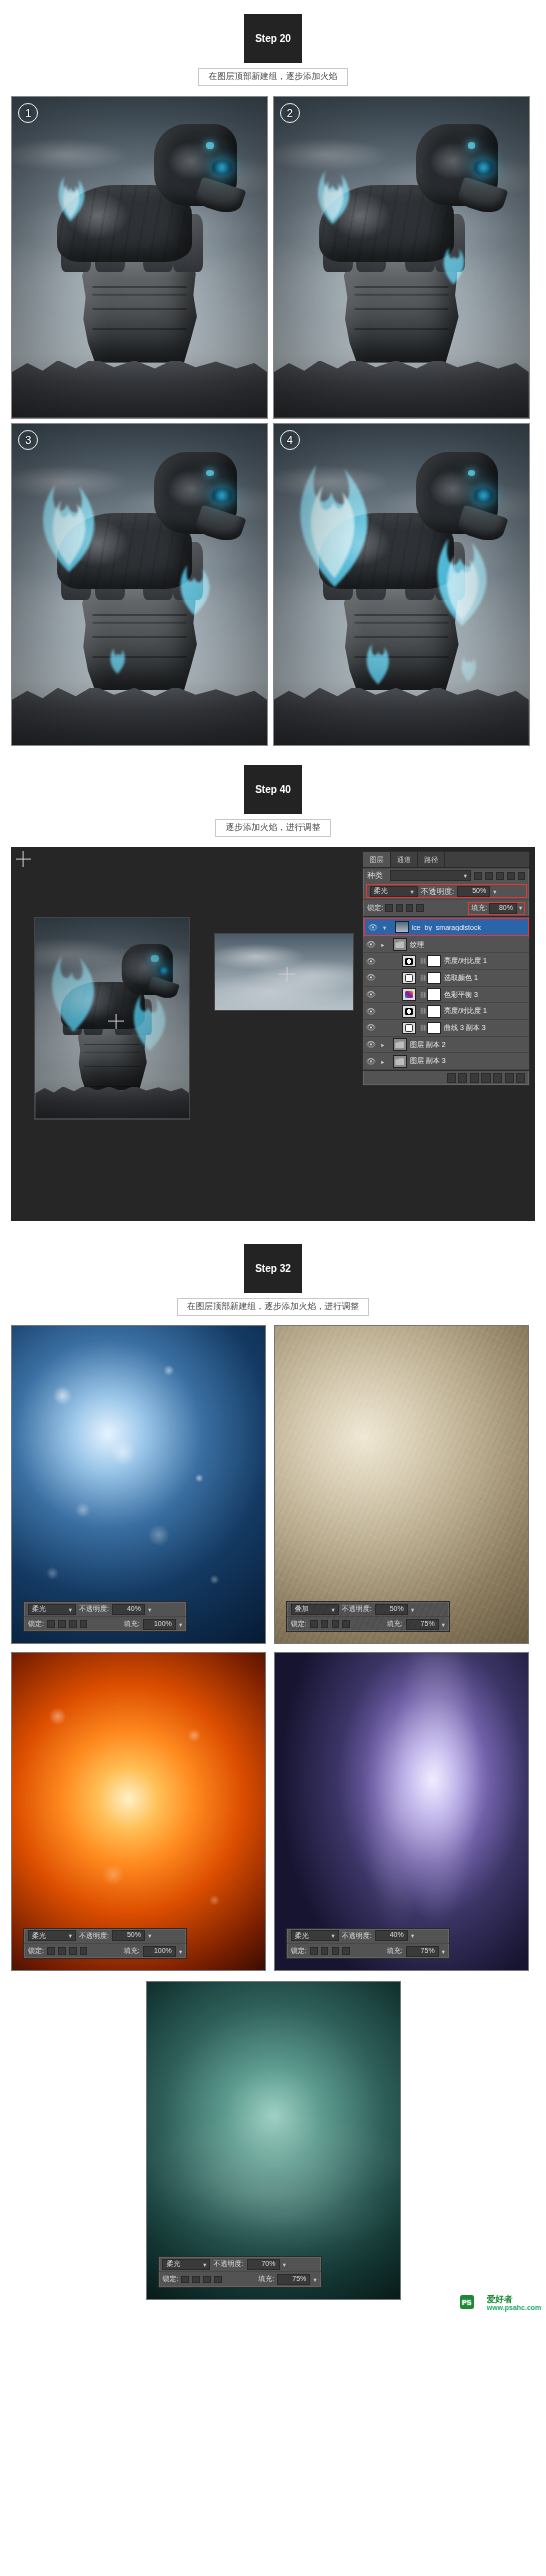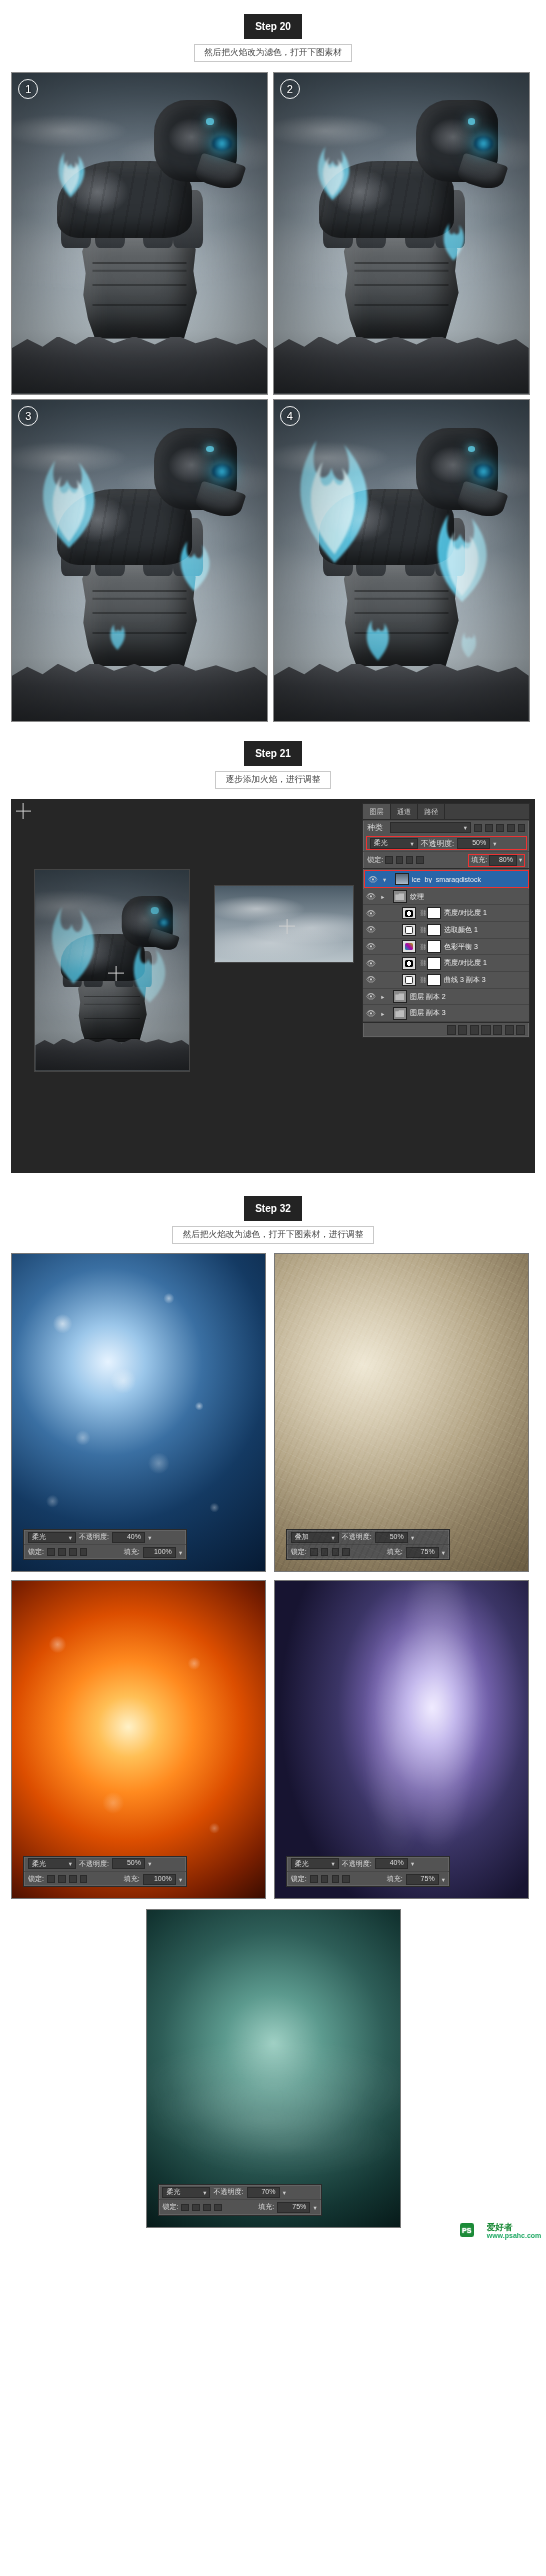--- a/index.html
+++ b/index.html
@@ -1,18 +1,18 @@
 <!DOCTYPE html>
 <html style="font-size:12.5px"><head>
 <meta charset="utf-8">
 <style>
   * { margin: 0; padding: 0; box-sizing: border-box; }
   body { background: #fff; font-family: "Microsoft YaHei", Arial, sans-serif; font-size: 9.3px; color: #333; width: 546px; }
   
-  .step-badge { background: #232323; color: #fff; display: inline-block; padding: 7px 11px; font-size: 10px; font-weight: bold; margin: 14px auto 4.7px; }
+  .step-badge { background: #232323; color: #fff; display: inline-block; padding: 19px 11px; font-size: 10px; font-weight: bold; margin: 14px auto 4.7px; }
   .centered { text-align: center; }
   .desc-box { border: 0.8px solid #c9c9c9; display: inline-block; padding: 2.3px 9.3px; font-size: 8.6px; color: #444; background:#fff; }
   
   
   .grid2x2 { display: flex; flex-wrap: wrap; padding: 9.3px 11px 4.7px; gap: 4.7px; }
   .tile { width: 257px; height: 323px; position: relative; overflow: hidden; border: 0.8px solid #888; }
   .tile .num { position: absolute; top: 6.2px; left: 6.2px; width: 20px; height: 20px; border: 1.6px solid rgba(255,255,255,0.9); border-radius: 50%; color: #fff; font-size: 11px; display: flex; align-items: center; justify-content: center; z-index: 5; text-shadow: 0 0 3.1px #000; }
   
   .sky { position:absolute; inset:0; background: linear-gradient(180deg,#4a5a66 0%, #6e7b86 25%, #8a98a2 45%, #aab6be 65%, #b8c3c9 80%, #a0aab0 100%); }
   .cloud-streak { position:absolute; inset:0; background:
@@ -160,21 +160,21 @@
   .wm .logo { width:14px; height:14px; background:#1b8a37; color:#fff; border-radius:2.3px; display:flex; align-items:center; justify-content:center; font-size:7px; font-weight:bold; }
   .wm .sub { font-size:7px; color:#2a6; display:block; margin-top:-1.6px; }
 </style>
 </head>
 <body>
 
 <div class="centered">
   <div class="step-badge">Step 20</div>
 </div>
 <div class="centered">
-  <div class="desc-box">然后把火焰改为滤色，打开下图素材</div>
+  <div class="desc-box">在图层顶部新建组，逐步添加火焰</div>
 </div>
 
 <div class="grid2x2">
 
   <div class="tile">
     <div class="sky"></div>
       <div class="cloud-streak"></div>
     <div class="pedestal">
         <div class="ped-block"></div>
         <div class="ped-crack"></div>
@@ -308,21 +308,21 @@
     <div class="flame" style="left:171px; bottom:62px; width:47px; height:55px;"><svg viewBox="0 0 60 90">
           <path d="M30 88 C14 72 18 56 24 46 C22 58 30 60 30 52 C34 60 40 56 38 48 C44 58 46 72 30 88 Z" fill="#49d7ff" opacity=".75"></path>
         </svg></div>
     <div class="rocks"></div>
       <div class="vignette"></div>
     <div class="num">4</div>
   </div>
 </div>
 
 <div class="centered">
-  <div class="step-badge">Step 21</div>
+  <div class="step-badge">Step 40</div>
 </div>
 <div class="centered">
   <div class="desc-box">逐步添加火焰，进行调整</div>
 </div>
 
 <div class="darkwrap">
   <div class="reticle" style="left:4.7px; top:4.7px;"></div>
 
   <div class="canvas-mini">
     <div class="sky"></div>
@@ -482,21 +482,21 @@
       <div class="ps-fico"></div>
       <div class="ps-fico"></div>
     </div>
   </div>
 </div>
 
 <div class="centered">
   <div class="step-badge">Step 32</div>
 </div>
 <div class="centered">
-  <div class="desc-box">然后把火焰改为滤色，打开下图素材，进行调整</div>
+  <div class="desc-box">在图层顶部新建组，逐步添加火焰，进行调整</div>
 </div>
 
 <div class="texgrid">
   <div class="tex tex-blue">
     <div class="bokeh"></div>
     <div class="ctrlbar">
       <div class="crow">
         <div class="ps-sel" style="flex:0 0 48px;">
             <span>柔光</span>
             <span class="chev">▾</span>

